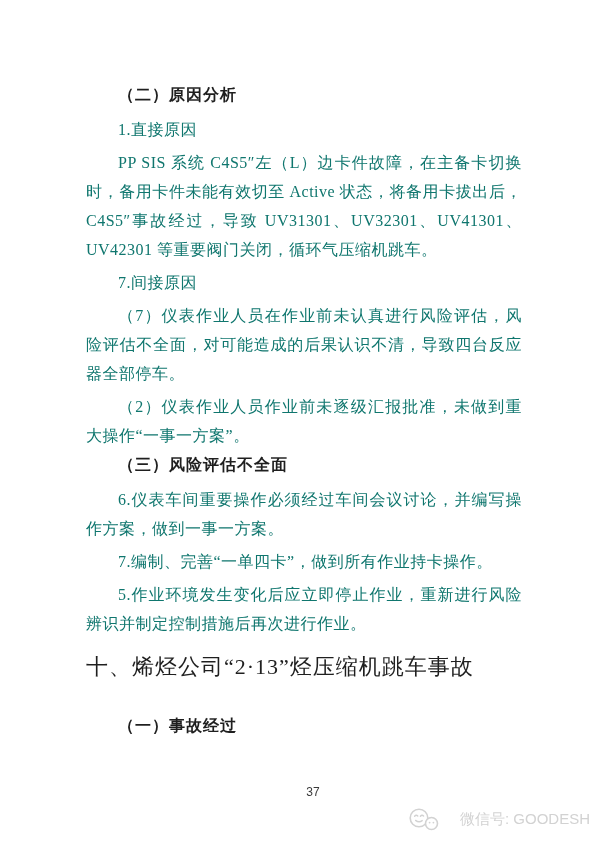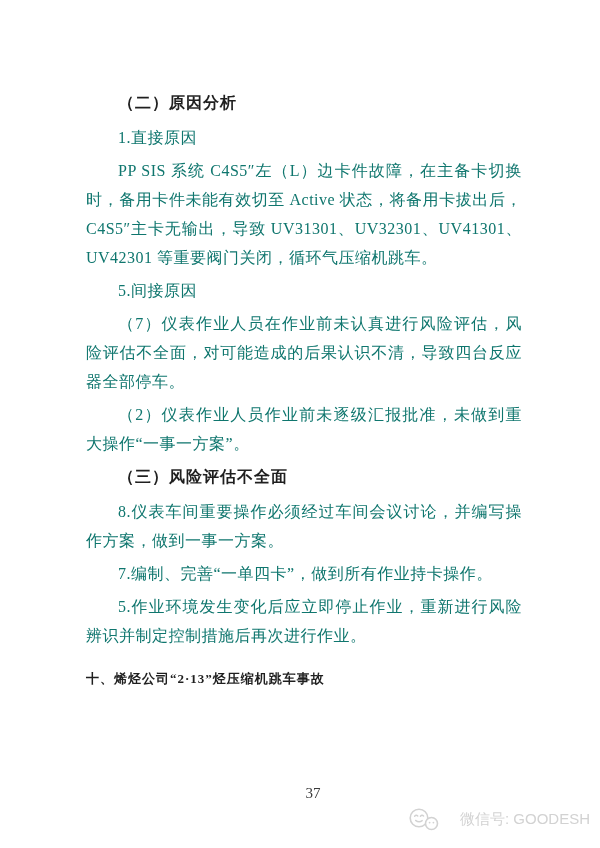--- a/index.html
+++ b/index.html
@@ -19,50 +19,50 @@
     background: #ffffff;
   }
   .content {
     padding: 84px 78px 0 86px;
   }
   .h2 {
     font-size: 16px;
     font-weight: bold;
     line-height: 22px;
     text-indent: 2em;
-    margin: 8px 0 9px 0;
+    margin: 0 0 9px 0;
     color: #1f1f1f;
     letter-spacing: 1px;
   }
   p.body {
     font-size: 16px;
     line-height: 29px;
     margin: 0 0 4px 0;
     text-indent: 2em;
     text-align: justify;
     letter-spacing: 0.5px;
     color: #0f766e;
   }
   .h1 {
-    font-size: 13px;
-    font-weight: bold;
+    font-size: 22px;
+    font-weight: normal;
     line-height: 24px;
     margin: 17px 0 36px 0;
     color: #1f1f1f;
     letter-spacing: 1px;
   }
   .pageno {
     position: absolute;
     left: 0;
     right: 6px;
     top: 785px;
     text-align: center;
-    font-size: 15px;
+    font-size: 12px;
     color: #3a3a3a;
-    font-family: Liberation Serif, serif;
+    font-family: Liberation Sans, sans-serif;
     margin-left: 32px;
   }
   .watermark {
     position: absolute;
     top: 807px;
     right: 10px;
     display: flex;
     align-items: center;
     gap: 19px;
     color: #d2d2d2;
@@ -75,39 +75,40 @@
 </head>
 <body>
 
 <div class="page">
 
   <div class="content">
     <div class="h2">（二）原因分析</div>
 
     <p class="body">1.直接原因</p>
 
-    <p class="body">PP SIS 系统 C4S5″左（L）边卡件故障，在主备卡切换时，备用卡件未能有效切至 Active 状态，将备用卡拔出后，C4S5″主卡无输出，导致 UV31301、UV32301、UV41301、UV42301 等重要阀门关闭，循环气压缩机跳车。</p>
+    <p class="body">PP SIS 系统 C4S5″左（L）边卡件故障，在主备卡切换时，备用卡件未能有效切至 Active 状态，将备用卡拔出后，C4S5″事故经过，导致 UV31301、UV32301、UV41301、UV42301 等重要阀门关闭，循环气压缩机跳车。</p>
 
-    <p class="body">5.间接原因</p>
+    <p class="body">7.间接原因</p>
 
     <p class="body">（7）仪表作业人员在作业前未认真进行风险评估，风险评估不全面，对可能造成的后果认识不清，导致四台反应器全部停车。</p>
 
     <p class="body">（2）仪表作业人员作业前未逐级汇报批准，未做到重大操作“一事一方案”。</p>
 
 
     <div class="h2">（三）风险评估不全面</div>
 
-    <p class="body">8.仪表车间重要操作必须经过车间会议讨论，并编写操作方案，做到一事一方案。</p>
+    <p class="body">6.仪表车间重要操作必须经过车间会议讨论，并编写操作方案，做到一事一方案。</p>
 
     <p class="body">7.编制、完善“一单四卡”，做到所有作业持卡操作。</p>
 
     <p class="body">5.作业环境发生变化后应立即停止作业，重新进行风险辨识并制定控制措施后再次进行作业。</p>
 
     <div class="h1">十、烯烃公司“2·13”烃压缩机跳车事故</div>
 
+    <div class="h2">（一）事故经过</div>
   </div>
 
   <div class="pageno">37</div>
 
   <div class="watermark">
     <span class="wicon">
       <svg width="33" height="25" viewBox="0 0 33 25" aria-hidden="true">
         <circle cx="11" cy="11" r="8.8" fill="none" stroke="#d2d2d2" stroke-width="1.6"></circle>
         <path d="M6.6 9.2 q1.6 -1.8 3.2 -0.2" fill="none" stroke="#d2d2d2" stroke-width="1.4" stroke-linecap="round"></path>
         <path d="M12.4 9.2 q1.6 -1.8 3.2 -0.2" fill="none" stroke="#d2d2d2" stroke-width="1.4" stroke-linecap="round"></path>

